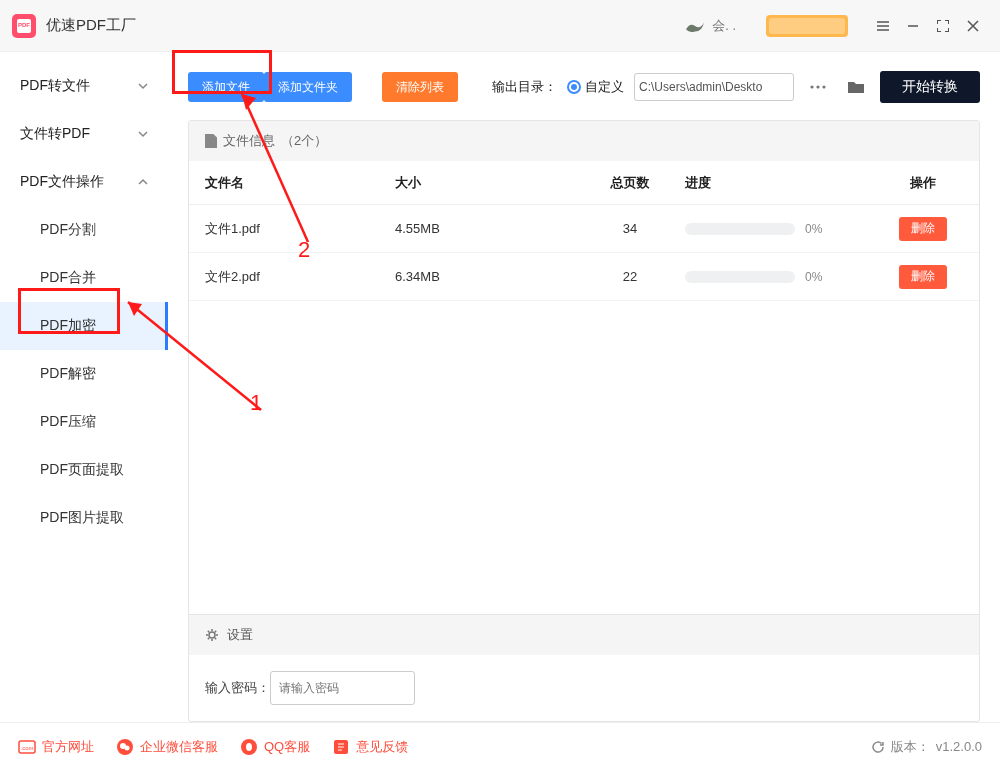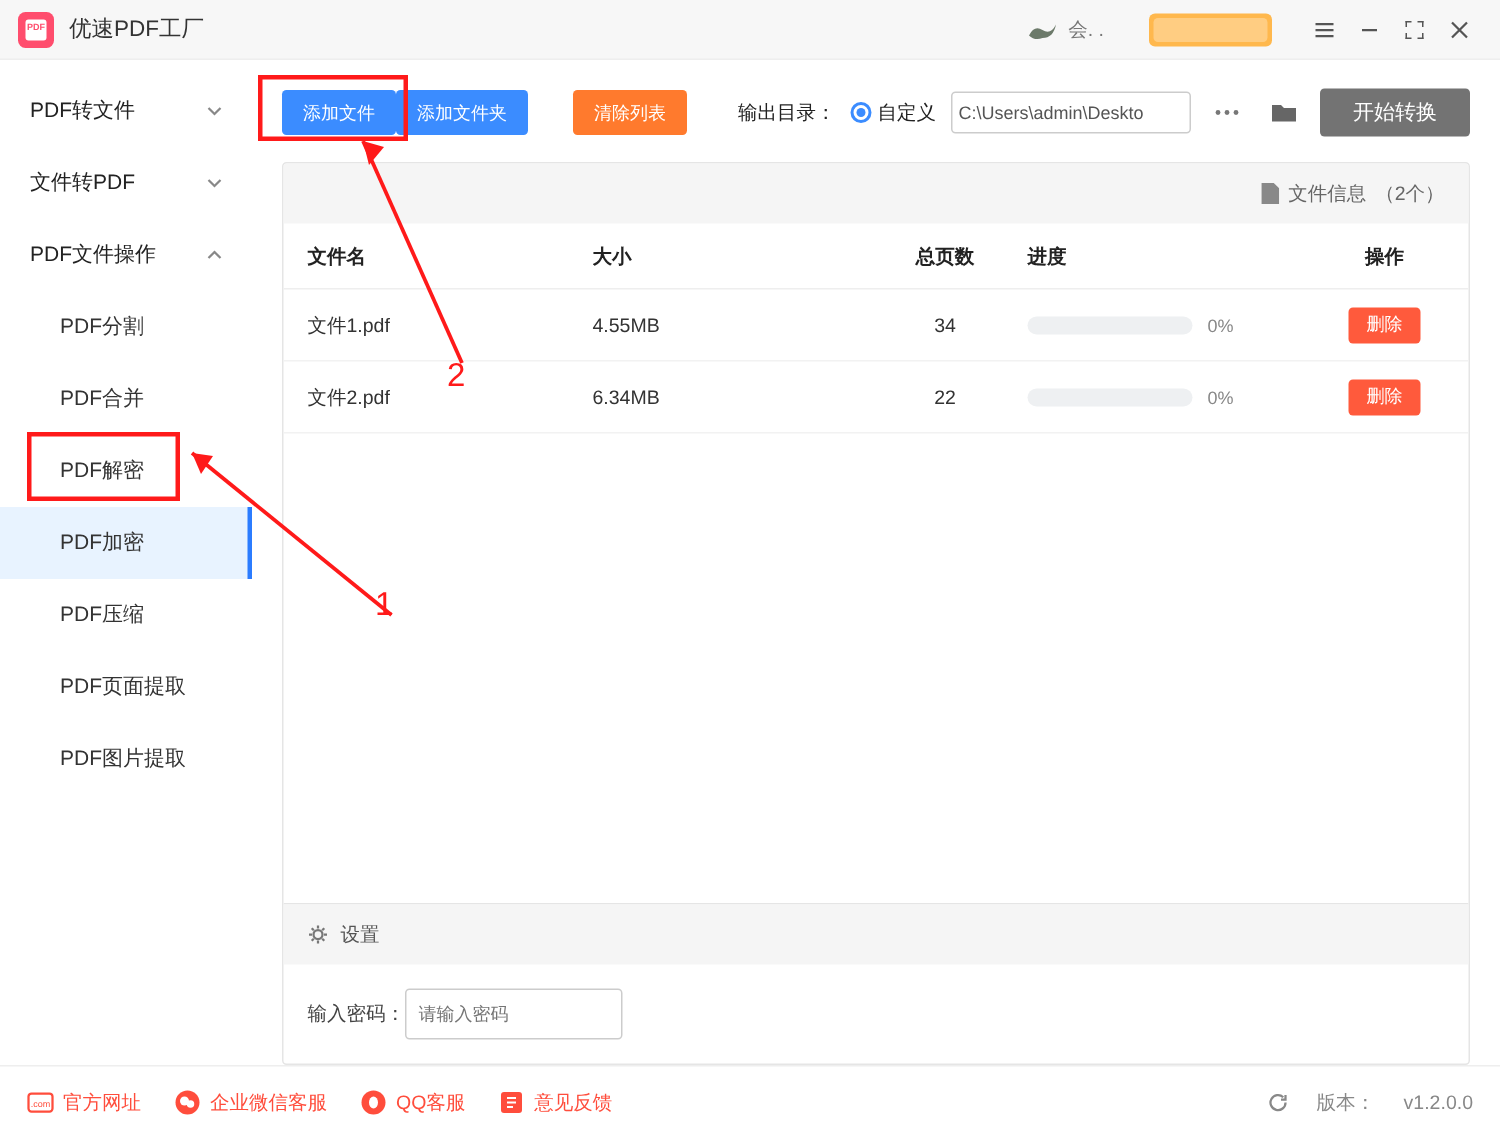--- a/index.html
+++ b/index.html
@@ -1,19 +1,19 @@
 <!DOCTYPE html>
 <html><head>
 <meta charset="utf-8">
 <style>
 * { margin: 0; padding: 0; box-sizing: border-box; font-family: "Microsoft YaHei", Arial, sans-serif; }
 body { width: 1000px; height: 760px; background: #fff; position: relative; overflow: hidden; }
 
 
-.titlebar { height: 40px; background: #f7f7f7; display: flex; align-items: center; padding: 0 12px; border-bottom: 1px solid #eee; }
+.titlebar { height: 52px; background: #f7f7f7; display: flex; align-items: center; padding: 0 12px; border-bottom: 1px solid #eee; }
 .logo { width: 24px; height: 24px; background: #ff4d6d; border-radius: 5px; margin-right: 10px; display: flex; align-items: center; justify-content: center; }
 .logo-inner { width: 14px; height: 14px; background: #fff; border-radius: 2px; position: relative; }
 .logo-inner::after { content: "PDF"; position: absolute; font-size: 6px; color: #ff4d6d; left: 1px; top: 3px; font-weight: bold; }
 .app-title { font-size: 15px; color: #333; }
 .titlebar-spacer { flex: 1; }
 .titlebar-vip { display: flex; align-items: center; gap: 6px; color: #777; font-size: 13px; margin-right: 30px; }
 .vip-icon { width: 22px; height: 18px; }
 .upgrade-btn { width: 82px; height: 22px; background: #ffb84d; border-radius: 4px; margin-right: 20px; position: relative; }
 .upgrade-btn::after { content:""; position:absolute; inset:3px; background:#fff; border-radius:3px; opacity:.3;}
 .win-btn { width: 30px; height: 30px; display: flex; align-items: center; justify-content: center; cursor: pointer; color: #555; }
@@ -41,25 +41,25 @@
 .btn { height: 30px; padding: 0 14px; border-radius: 3px; font-size: 12px; color: #fff; border: none; cursor: pointer; display: inline-flex; align-items: center; }
 .btn-blue { background: #3b8cff; }
 .btn-orange { background: #ff7a2d; }
 .toolbar-spacer { flex: 1; }
 .output-label { font-size: 13px; color: #222; }
 .radio-wrap { display: inline-flex; align-items: center; gap: 4px; font-size: 13px; color: #222; }
 .radio-dot { width: 14px; height: 14px; border: 2px solid #3b8cff; border-radius: 50%; display: inline-flex; align-items: center; justify-content: center; }
 .radio-dot::after { content:""; width:6px; height:6px; background:#3b8cff; border-radius:50%; }
 .path-input { width: 160px; height: 28px; border: 1px solid #ccc; border-radius: 3px; padding: 0 4px; font-size: 12px; color: #555; }
 .icon-btn { width: 28px; height: 28px; display: flex; align-items: center; justify-content: center; cursor: pointer; color: #666; }
-.start-btn { background: #737373; color: #fff; height: 32px; padding: 0 22px; border-radius: 3px; font-size: 14px; border: none; cursor: pointer; }
+.start-btn { background: #0f172a; color: #fff; height: 32px; padding: 0 22px; border-radius: 3px; font-size: 14px; border: none; cursor: pointer; }
 
 
 .file-panel { margin-top: 10px; border: 1px solid #e5e5e5; border-radius: 3px; flex: 1; display: flex; flex-direction: column; overflow: hidden; }
-.file-panel-header { background: #f5f5f5; height: 40px; display: flex; align-items: center; padding: 0 16px; font-size: 13px; color: #666; gap: 6px; justify-content: flex-end; }
+.file-panel-header { background: #f5f5f5; height: 40px; display: flex; align-items: center; padding: 0 16px; font-size: 13px; color: #666; gap: 6px; }
 .file-icon { width: 12px; height: 14px; background: #888; clip-path: polygon(0 0, 70% 0, 100% 25%, 100% 100%, 0 100%); }
 
 .table { width: 100%; }
 .thead { display: flex; height: 44px; align-items: center; border-bottom: 1px solid #eee; font-size: 13px; color: #222; font-weight: bold; padding: 0 16px; }
 .trow { display: flex; height: 48px; align-items: center; border-bottom: 1px solid #f2f2f2; font-size: 13px; color: #333; padding: 0 16px; justify-content: space-between; }
 .col-name { flex: 0 0 190px; }
 .col-size { flex: 0 0 180px; }
 .col-pages { flex: 0 0 110px; text-align: center; }
 .col-prog { flex: 1; display: flex; align-items: center; gap: 10px; }
 .col-act { flex: 0 0 80px; display: flex; justify-content: center; }
@@ -74,21 +74,21 @@
 .settings-header { background: #f5f5f5; height: 40px; display: flex; align-items: center; padding: 0 16px; font-size: 13px; color: #555; gap: 8px; }
 .gear { width: 14px; height: 14px; }
 .settings-body { padding: 16px; display: flex; align-items: center; gap: 0; font-size: 13px; color: #444; }
 .pwd-input { width: 145px; height: 28px; border: 1px solid #ccc; border-radius: 3px; padding: 16px 8px; font-size: 12px; }
 
 
 .footer { height: 48px; border-top: 1px solid #eee; display: flex; align-items: center; padding: 16px 18px; gap: 22px; font-size: 13px; }
 .footer-link { display: flex; align-items: center; gap: 6px; color: #ff4d3c; cursor: pointer; }
 .footer-ico { width: 18px; height: 18px; border-radius: 3px; display: flex; align-items: center; justify-content: center; }
 .footer-spacer { flex: 1; }
-.refresh { color: #888; display: flex; align-items: center; gap: 19px; }
+.refresh { color: #888; display: flex; align-items: center; gap: 6px; }
 
 
 .anno { position: absolute; pointer-events: none; }
 .anno-box1 { border: 3px solid #ff1a1a; }
 .anno-box2 { border: 3px solid #ff1a1a; }
 .anno-num { color: #ff1a1a; font-size: 22px; font-weight: 400; }
 .anno-arrow line { stroke: #ff1a1a; stroke-width: 2.5; }
 .anno-arrow polygon { fill: #ff1a1a; }
 </style>
 </head>
@@ -151,25 +151,25 @@
       <svg class="chev" viewBox="0 0 10 10">
           <path d="M1 7l4-4 4 4" stroke="#888" stroke-width="1.5" fill="none"></path>
         </svg>
     </div>
     <div class="side-item">
         <span>PDF分割</span>
       </div>
     <div class="side-item">
         <span>PDF合并</span>
       </div>
-    <div class="side-item">
-        <span>PDF解密</span>
-      </div>
     <div class="side-item active">
         <span>PDF加密</span>
+      </div>
+    <div class="side-item">
+        <span>PDF解密</span>
       </div>
     <div class="side-item">
         <span>PDF压缩</span>
       </div>
     <div class="side-item">
         <span>PDF页面提取</span>
       </div>
     <div class="side-item">
         <span>PDF图片提取</span>
       </div>

